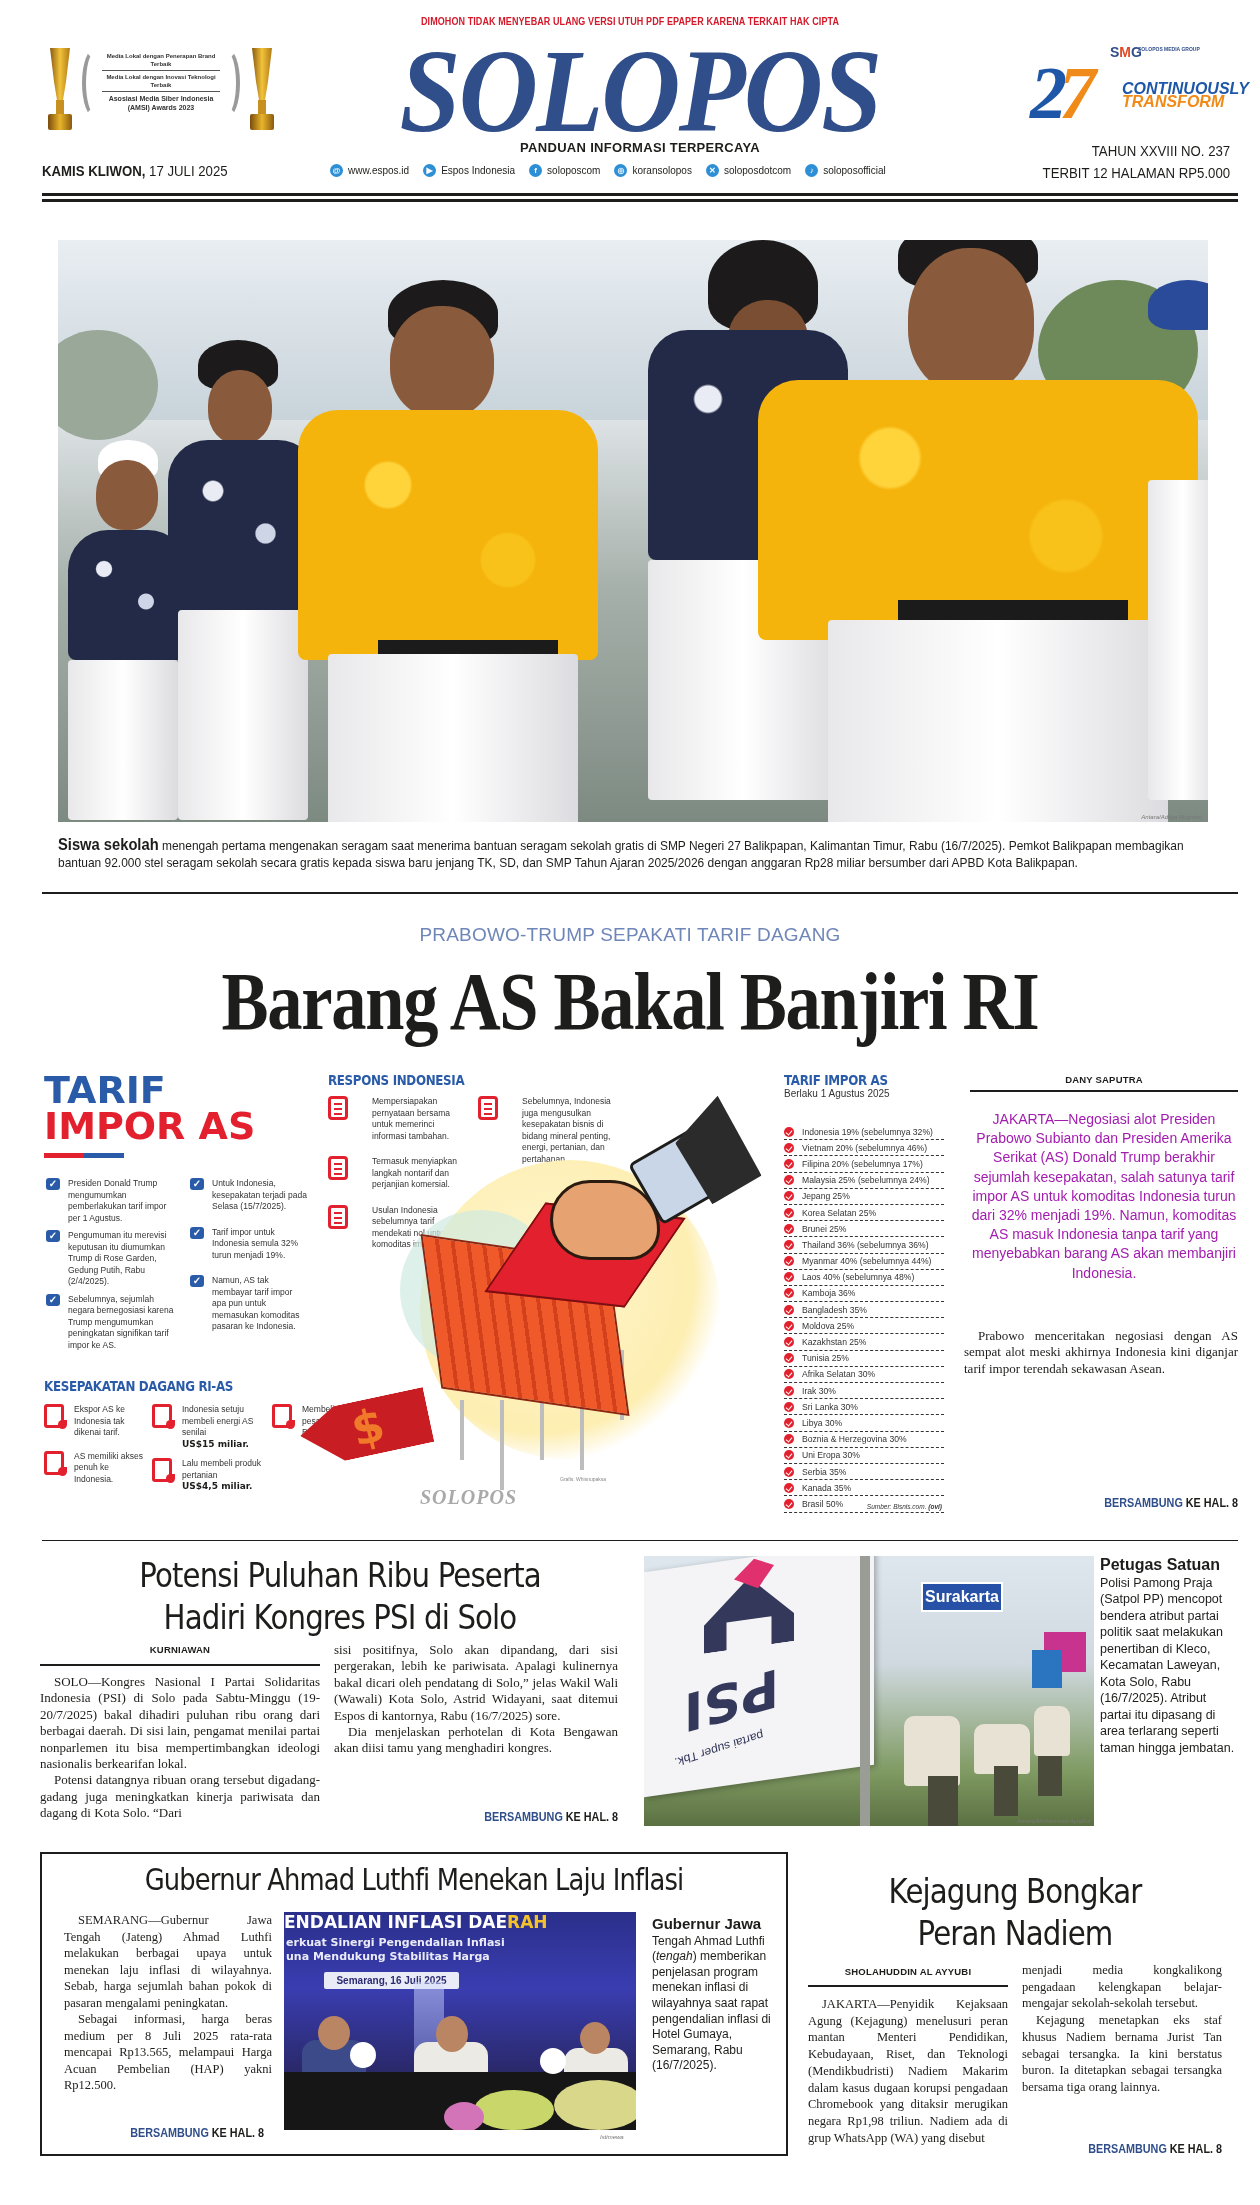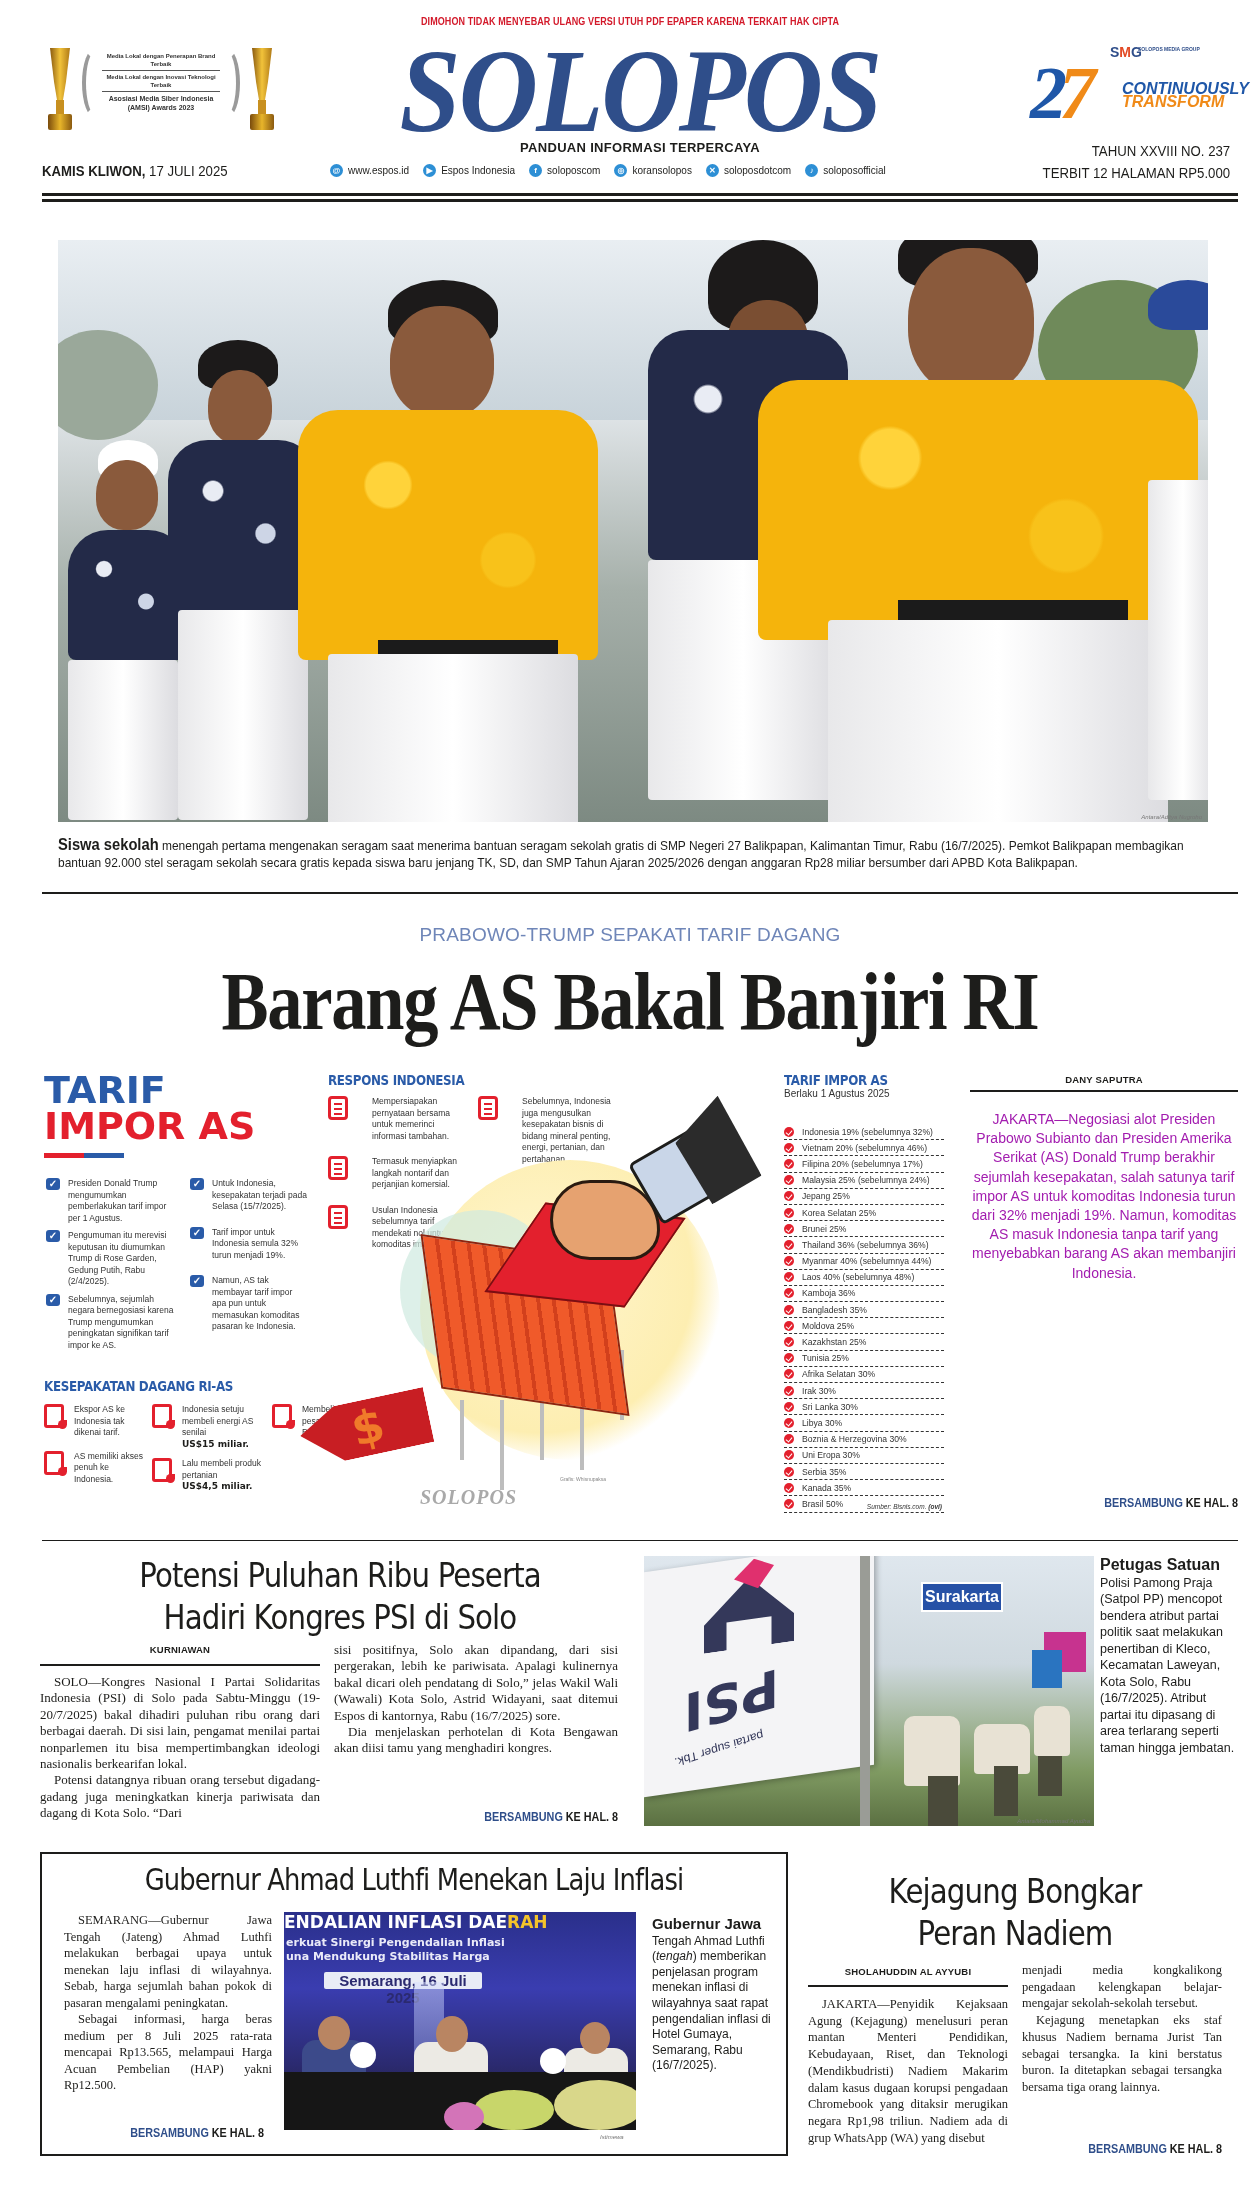--- a/index.html
+++ b/index.html
@@ -130,21 +130,21 @@
   .psi-caption { left: 1100px; top: 1556px; width: 140px; font-size: 12.5px; line-height: 16.5px; color: #1d1d1b; }
   .psi-caption b { font-size: 16px; line-height: 17px; }
 
   
   .box { left: 40px; top: 1852px; width: 748px; height: 304px; border: 2px solid #1d1d1b; }
   .gub-headline { left: 40px; top: 1860px; width: 748px; text-align: center; font-family: "DejaVu Sans", sans-serif; font-size: 30px; line-height: 40px; color: #1d1d1b; letter-spacing: -1px; transform: scaleX(0.86); }
   .gub-photo { left: 284px; top: 1912px; width: 352px; height: 218px; overflow: hidden; background: linear-gradient(180deg,#2a2f8a 0%,#3a3db0 35%,#2b2a70 70%,#1c1c28 100%); }
   .banner-title { position: absolute; left: 0; top: 0; width: 352px; font-family: "DejaVu Sans", sans-serif; font-weight: 900; font-size: 17px; color: #fff; white-space: nowrap; }
   .banner-title span { color: #f4c32a; }
   .banner-sub { position: absolute; left: 2px; top: 24px; font-family: "DejaVu Sans", sans-serif; font-weight: 700; font-size: 11px; line-height: 14px; color: #eaeaf8; }
-  .banner-date { position: absolute; left: 40px; top: 60px; width: 158px; height: 17px; background: #e9ecf6; border-radius: 2px; font-weight: 700; font-size: 15px; line-height: 17px; text-align: center; color: #2b2a70; }
+  .banner-date { position: absolute; left: 40px; top: 60px; width: 135px; height: 17px; background: #e9ecf6; border-radius: 2px; font-weight: 700; font-size: 10px; line-height: 17px; text-align: center; color: #2b2a70; }
   .table-front { position: absolute; left: 0; top: 160px; width: 352px; height: 58px; background: #161616; }
   .person { position: absolute; border-radius: 14px 14px 4px 4px; }
   .p-head { position: absolute; border-radius: 50%; background: #b98562; }
   .flowers { position: absolute; border-radius: 50%; }
   .gub-caption { left: 652px; top: 1916px; width: 128px; font-size: 12px; line-height: 15.6px; color: #1d1d1b; }
   .gub-caption b { font-size: 15px; line-height: 16px; }
 
   
   .kej-headline { left: 790px; top: 1870px; width: 450px; text-align: center; font-family: "DejaVu Sans", sans-serif; font-size: 34px; line-height: 42px; color: #1d1d1b; letter-spacing: -1px; transform: scaleX(0.86); }
 </style>
@@ -482,20 +482,21 @@
       <span class="dot"></span>
       <span>Brasil 50%</span>
     </div>
   </div>
 <div class="abs sumber"><span>Sumber: Bisnis.com.</span> <b>(ovi)</b></div>
 
 <div class="abs byline" style="left:970px;top:1074px;width:268px;">DANY SAPUTRA</div>
 <div class="abs" style="left:970px;top:1090px;width:268px;height:2px;background:#1d1d1b"></div>
 <div class="abs lead">JAKARTA—Negosiasi alot Presiden Prabowo Subianto dan Presiden Amerika Serikat (AS) Donald Trump berakhir sejumlah kesepakatan, salah satunya tarif impor AS untuk komoditas Indonesia turun dari 32% menjadi 19%. Namun, komoditas AS masuk Indonesia tanpa tarif yang menyebabkan barang AS akan membanjiri Indonesia.</div>
 <div class="abs body-serif" style="left:964px;top:1328px;width:274px;">
+  <p>Prabowo menceritakan negosiasi dengan AS sempat alot meski akhirnya Indonesia kini diganjar tarif impor terendah sekawasan Asean.</p>
 </div>
 <div class="abs continued" style="left:964px;top:1496px;width:274px;"><span class="c-blue">BERSAMBUNG</span><span> KE HAL. 8</span></div>
 
 <div class="abs rule-thin" style="top:1540px"></div>
 
 <div class="abs psi-headline">
   <div>Potensi Puluhan Ribu Peserta</div>
   <div>Hadiri Kongres PSI di Solo</div>
 </div>
 <div class="abs byline" style="left:40px;top:1644px;width:280px;">KURNIAWAN</div>

